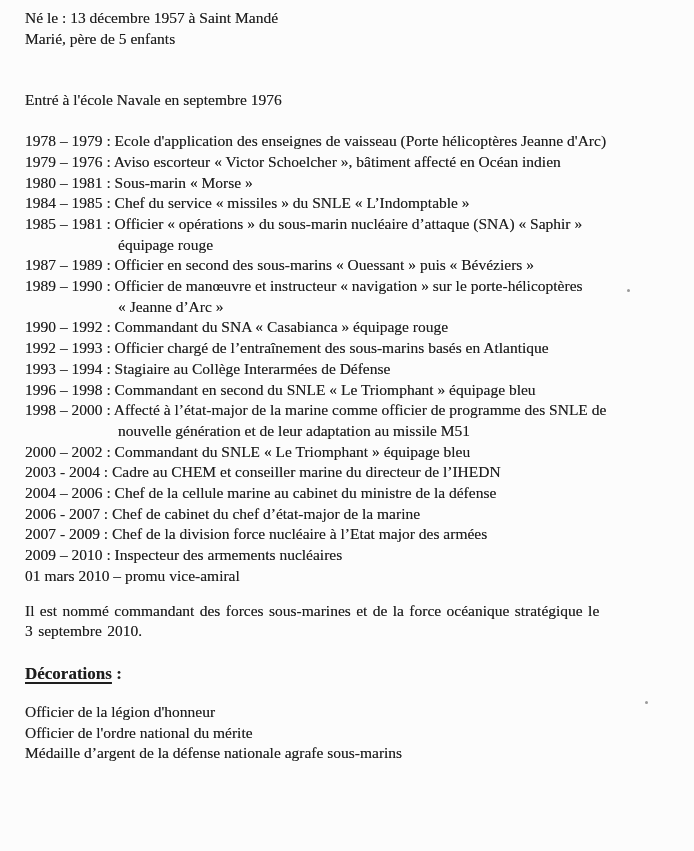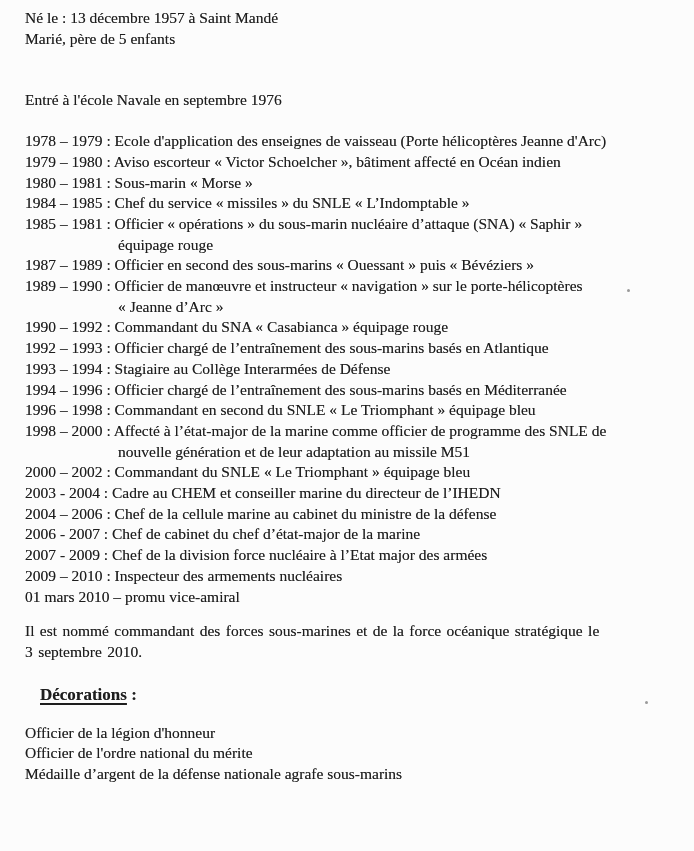--- a/index.html
+++ b/index.html
@@ -21,21 +21,20 @@
   .education { margin-top: 41px; font-family: Liberation Serif, serif; }
   .timeline { margin-top: 20px; }
   .entry { padding-left: 93px; text-indent: -93px; }
   sup { font-size: 9.5px; line-height: 0; vertical-align: super; }
   .appointment { margin-top: 14px; word-spacing: 1.5px; }
   .deco-heading {
     margin-top: 19px;
     font-size: 17px;
     font-weight: bold;
     line-height: 26px;
-    margin-left: 15px;
   }
   .deco-heading .u {
     text-decoration: underline;
     text-decoration-thickness: 1.6px;
     text-underline-offset: 3px;
   }
   .deco-list { margin-top: 15px; }
   .speck {
     position: absolute;
     width: 3px; height: 3px;
@@ -47,32 +46,31 @@
 <body>
 
 <div class="page">
 
   <p>Né le : 13 décembre 1957 à Saint Mandé</p>
   <p>Marié, père de 5 enfants</p>
   <p class="education">Entré à l'école Navale en septembre 1976</p>
 
   <div class="timeline">
     <p class="entry">1978 – 1979 : Ecole d'application des enseignes de vaisseau (Porte hélicoptères Jeanne d'Arc)</p>
-    <p class="entry">1979 – 1980 : Aviso escorteur « Victor Schoelcher », bâtiment affecté en Océan indien</p>
+    <p class="entry">1979 – 1976 : Aviso escorteur « Victor Schoelcher », bâtiment affecté en Océan indien</p>
     <p class="entry">1980 – 1981 : Sous-marin « Morse »</p>
     <p class="entry">1984 – 1985 : Chef du service « missiles » du SNLE « L’Indomptable »</p>
     <p class="entry">1985 – 1981 : Officier « opérations » du sous-marin nucléaire d’attaque (SNA) « Saphir »
 équipage rouge</p>
     <p class="entry">1987 – 1989 : Officier en second des sous-marins « Ouessant » puis « Bévéziers »</p>
     <p class="entry">1989 – 1990 : Officier de manœuvre et instructeur « navigation » sur le porte-hélicoptères
 « Jeanne d’Arc »</p>
     <p class="entry">1990 – 1992 : Commandant du SNA « Casabianca » équipage rouge</p>
     <p class="entry">1992 – 1993 : Officier chargé de l’entraînement des sous-marins basés en Atlantique</p>
     <p class="entry">1993 – 1994 : Stagiaire au Collège Interarmées de Défense</p>
-    <p class="entry">1994 – 1996 : Officier chargé de l’entraînement des sous-marins basés en Méditerranée</p>
     <p class="entry">1996 – 1998 : Commandant en second du SNLE « Le Triomphant » équipage bleu</p>
     <p class="entry">1998 – 2000 : Affecté à l’état-major de la marine comme officier de programme des SNLE de
 nouvelle génération et de leur adaptation au missile M51</p>
     <p class="entry">2000 – 2002 : Commandant du SNLE « Le Triomphant » équipage bleu</p>
     <p class="entry">2003 - 2004 : Cadre au CHEM et conseiller marine du directeur de l’IHEDN</p>
     <p class="entry">2004 – 2006 : Chef de la cellule marine au cabinet du ministre de la défense</p>
     <p class="entry">2006 - 2007 : Chef de cabinet du chef d’état-major de la marine</p>
     <p class="entry">2007 - 2009 : Chef de la division force nucléaire à l’Etat major des armées</p>
     <p class="entry">2009 – 2010 : Inspecteur des armements nucléaires</p>
     <p class="entry">01 mars 2010 – promu vice-amiral</p>

